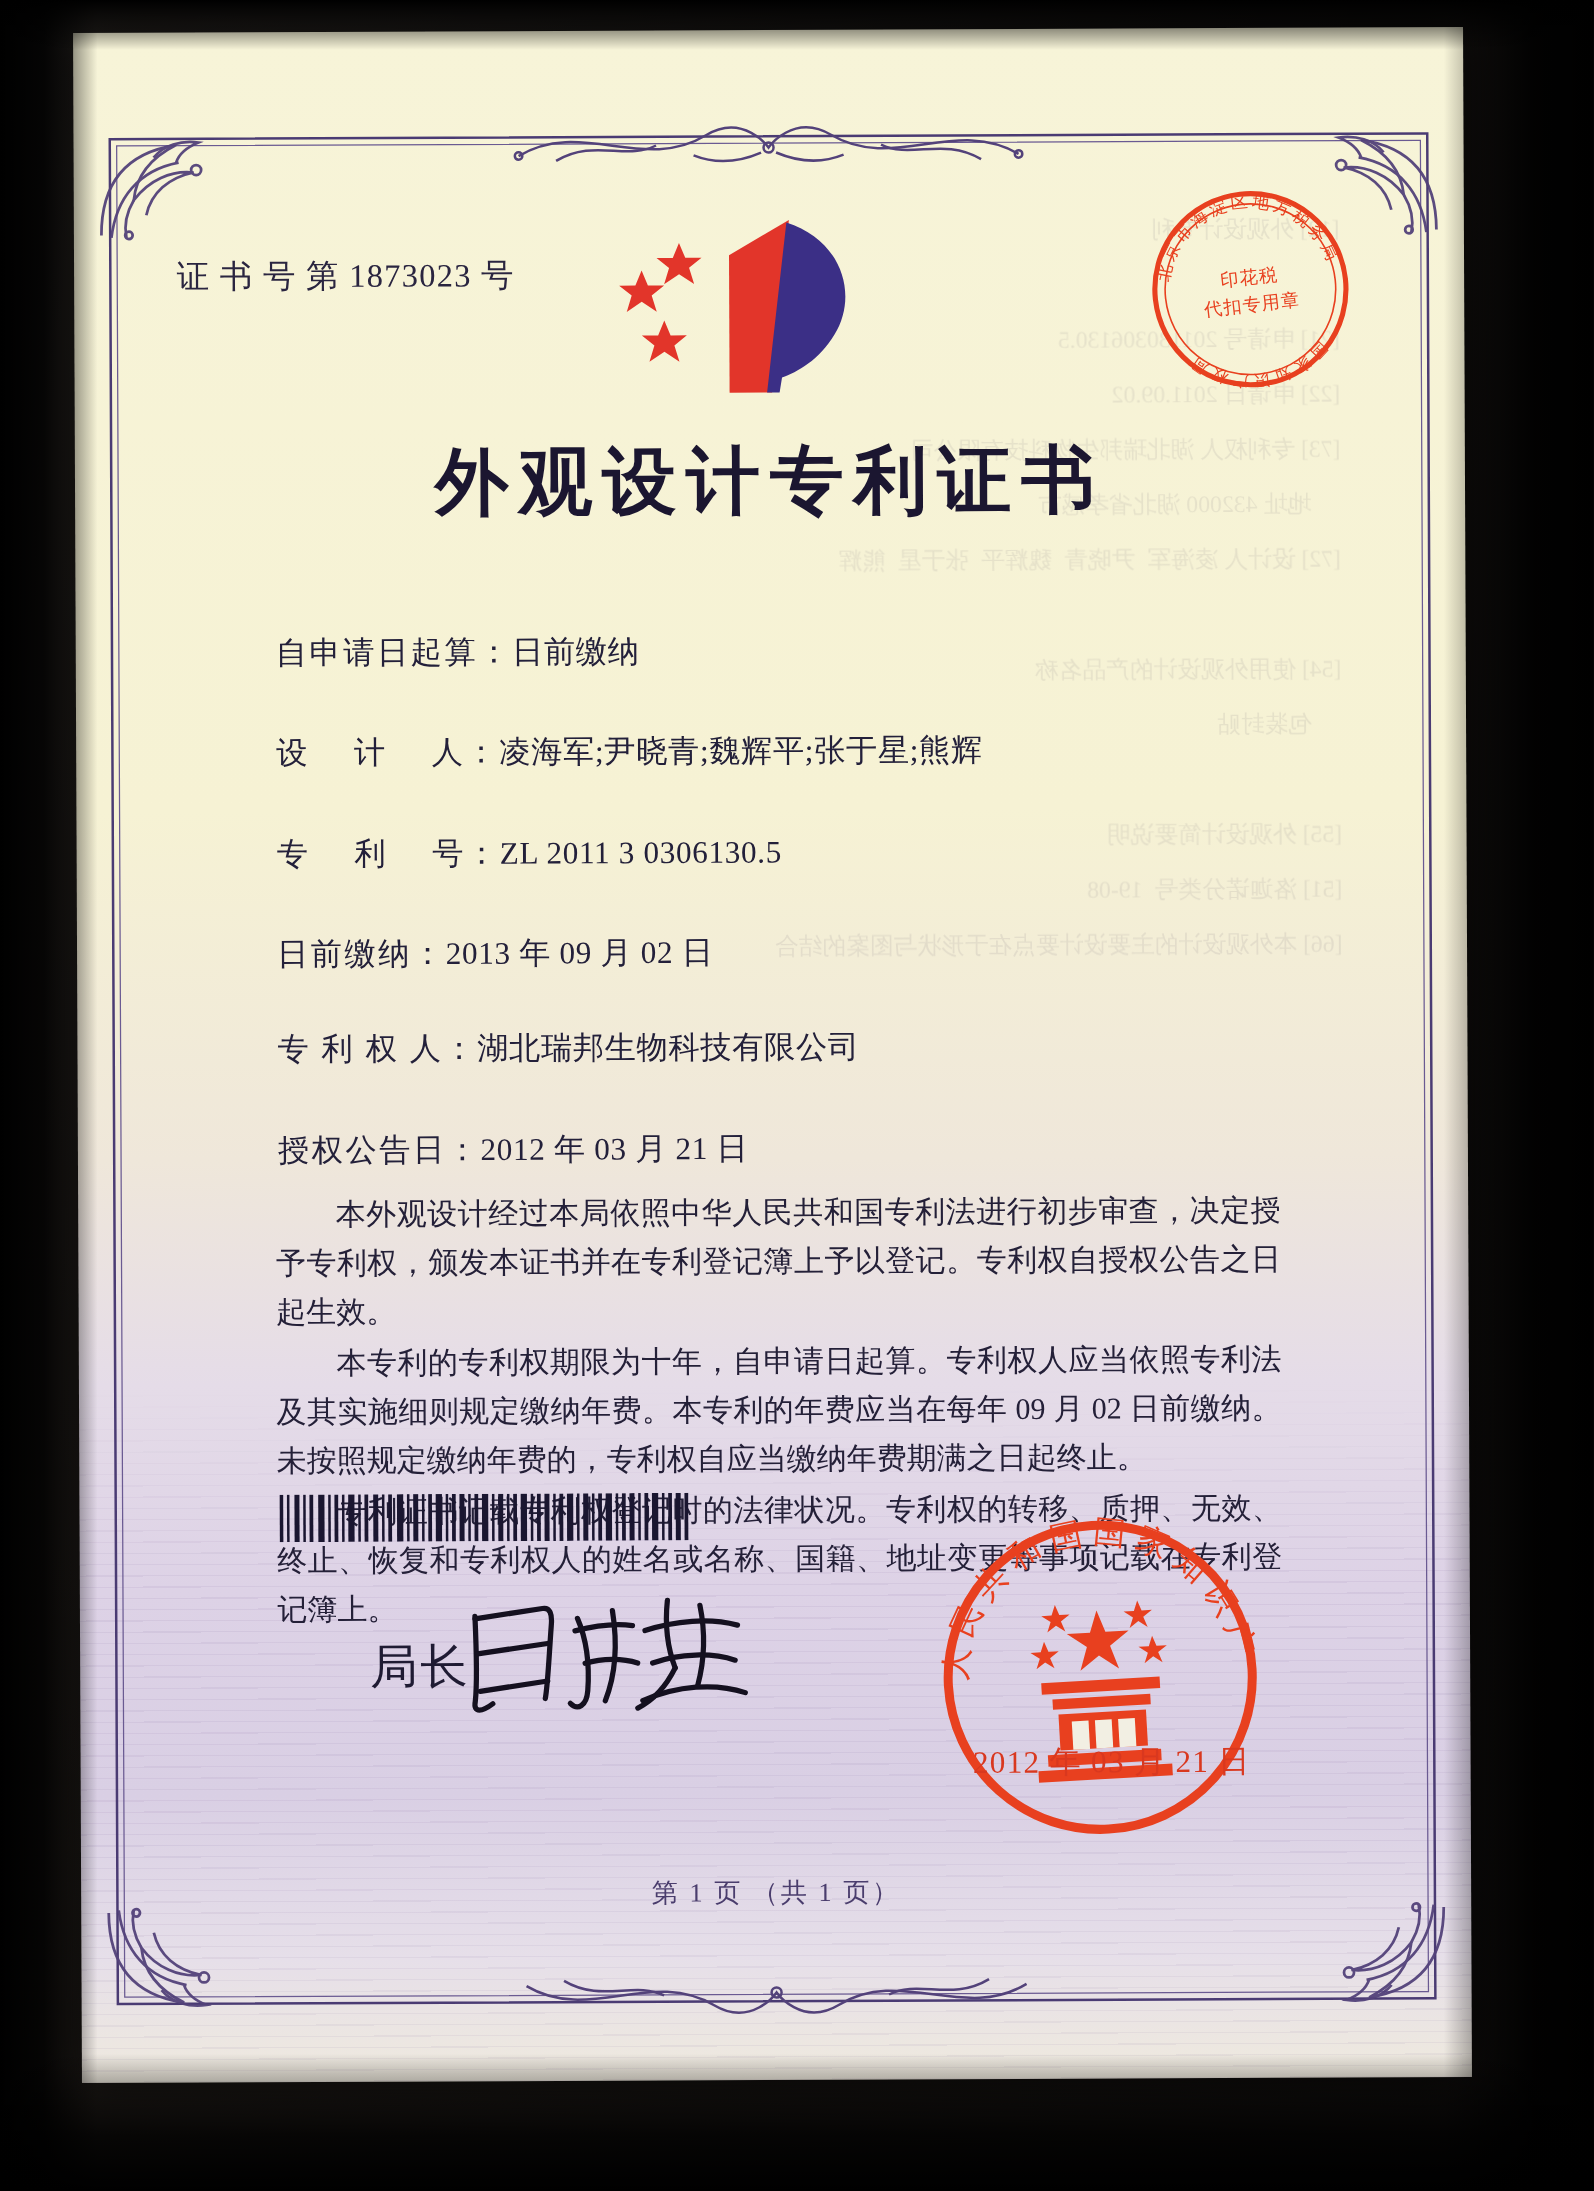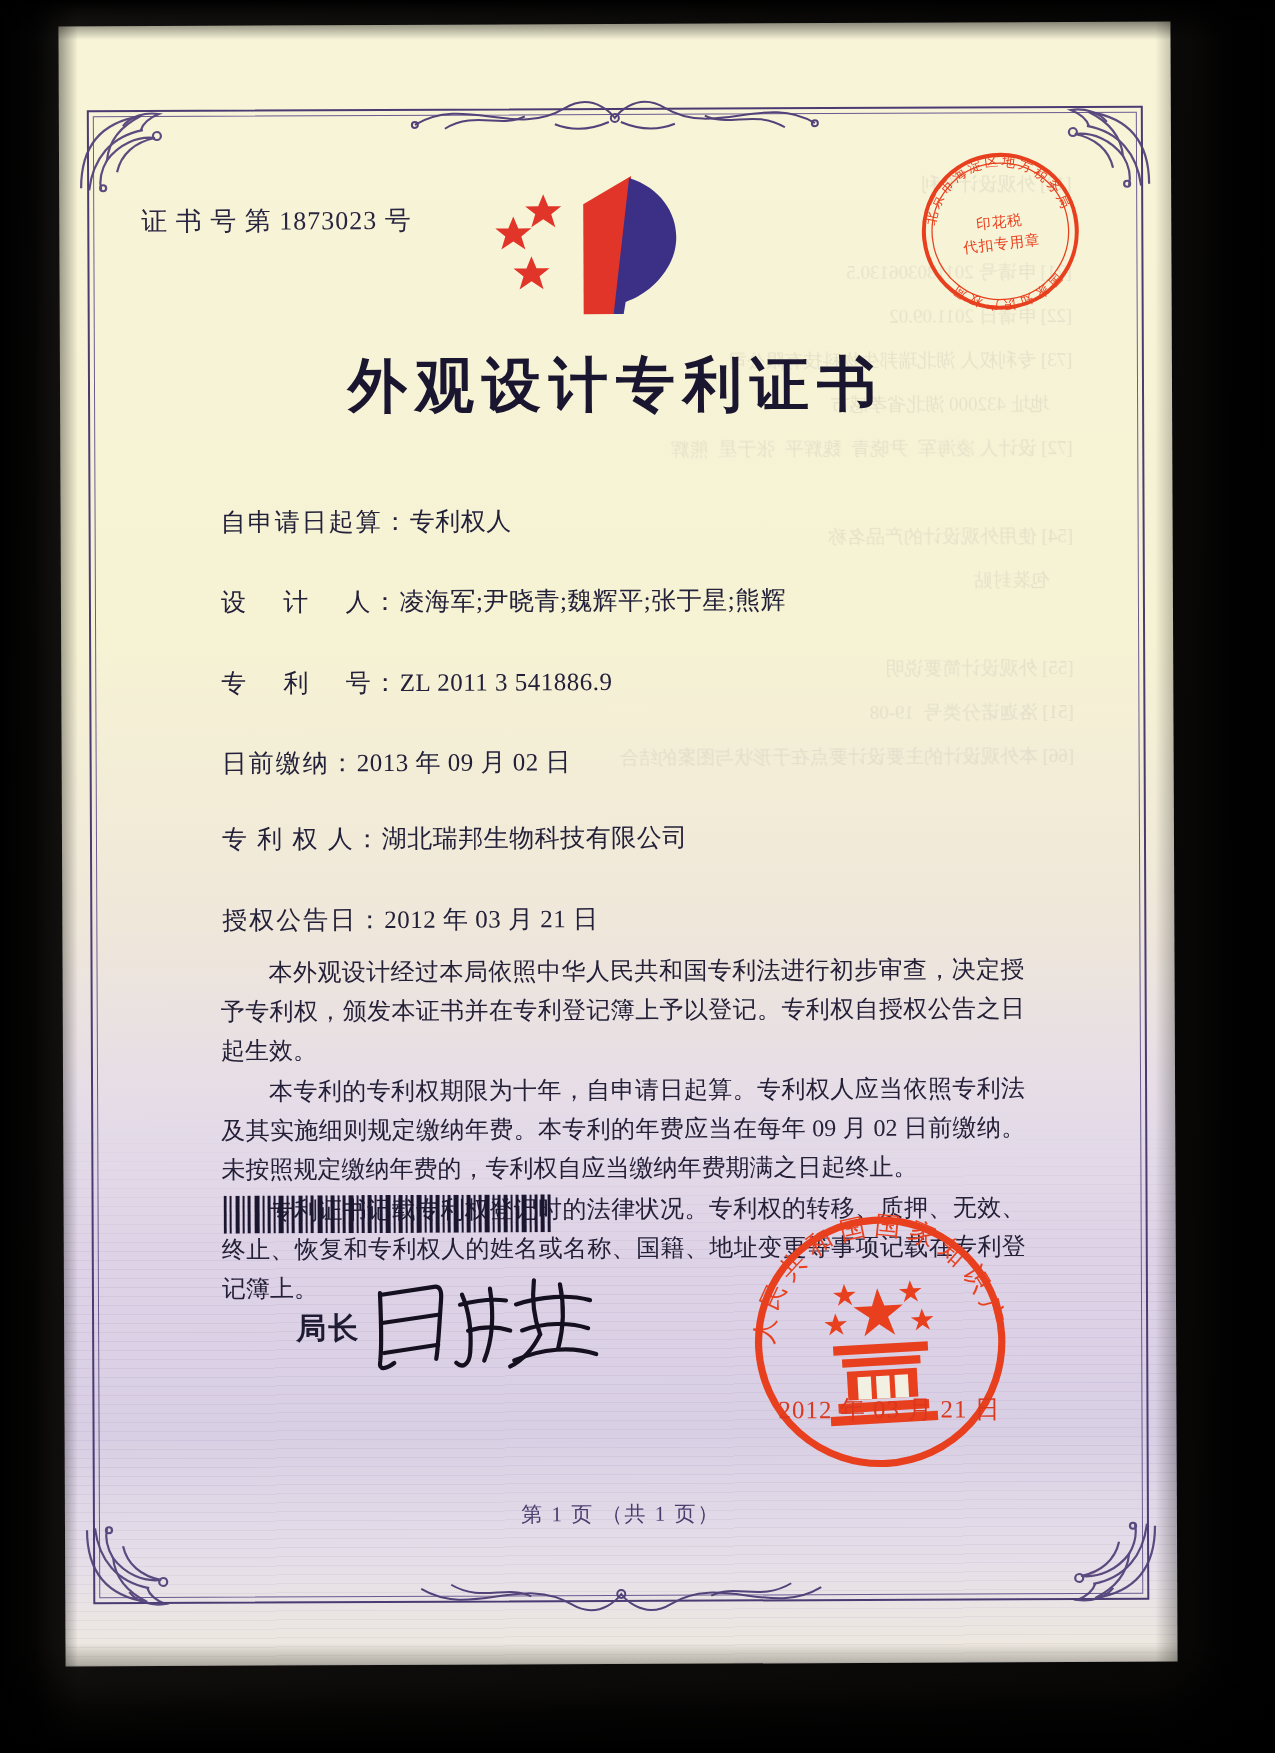--- a/index.html
+++ b/index.html
@@ -121,21 +121,21 @@
     font-size:24px;line-height:39px;color:#242038;text-align:justify;
   }
   #body-text p{margin:0 0 2px 0;text-indent:48px;}
 
   
   #barcode{
     position:absolute;left:160px;top:1170px;width:330px;height:38px;
   }
   
   #sig-label{
-    position:absolute;left:232px;top:1283px;font-size:30px;color:#1f1b33;letter-spacing:2px;font-weight:bold;
+    position:absolute;left:232px;top:1283px;font-size:38px;color:#1f1b33;letter-spacing:2px;
   }
   #signature{
     position:absolute;left:300px;top:1240px;width:255px;height:120px;color:#171325;
   }
   
   #nat-seal{
     position:absolute;left:682px;top:1185px;width:268px;height:268px;
     transform:rotate(-3deg);
   }
   #seal-date{
@@ -286,27 +286,27 @@
       <text font-size="14" fill="#e8401f" letter-spacing="4" font-family="'Liberation Serif',serif">
         <textPath href="#taxBottomArc" startOffset="50%" text-anchor="middle">国家知识产权局</textPath>
       </text>
       <text x="100" y="95" font-size="16" fill="#e8401f" text-anchor="middle" letter-spacing="1" font-family="'Liberation Serif',serif">印花税</text>
       <text x="100" y="119" font-size="16" fill="#e8401f" text-anchor="middle" letter-spacing="1" font-family="'Liberation Serif',serif">代扣专用章</text>
     </svg>
 
     <div id="main-title">外观设计专利证书</div>
 
     <div class="field" id="f1">
-      <span class="lbl">自申请日起算：</span><span class="val">专利权人</span>
+      <span class="lbl">自申请日起算：</span><span class="val">日前缴纳</span>
     </div>
     <div class="field" id="f2">
       <span class="lbl">设　 计　 人：</span><span class="val">凌海军;尹晓青;魏辉平;张于星;熊辉</span>
     </div>
     <div class="field" id="f3">
-      <span class="lbl">专　 利　 号：</span><span class="val">ZL 2011 3 541886.9</span>
+      <span class="lbl">专　 利　 号：</span><span class="val">ZL 2011 3 0306130.5</span>
     </div>
     <div class="field" id="f4">
       <span class="lbl">日前缴纳：</span><span class="val">2013 年 09 月 02 日</span>
     </div>
     <div class="field" id="f5">
       <span class="lbl">专 利 权 人：</span><span class="val">湖北瑞邦生物科技有限公司</span>
     </div>
     <div class="field" id="f6">
       <span class="lbl">授权公告日：</span><span class="val">2012 年 03 月 21 日</span>
     </div>

